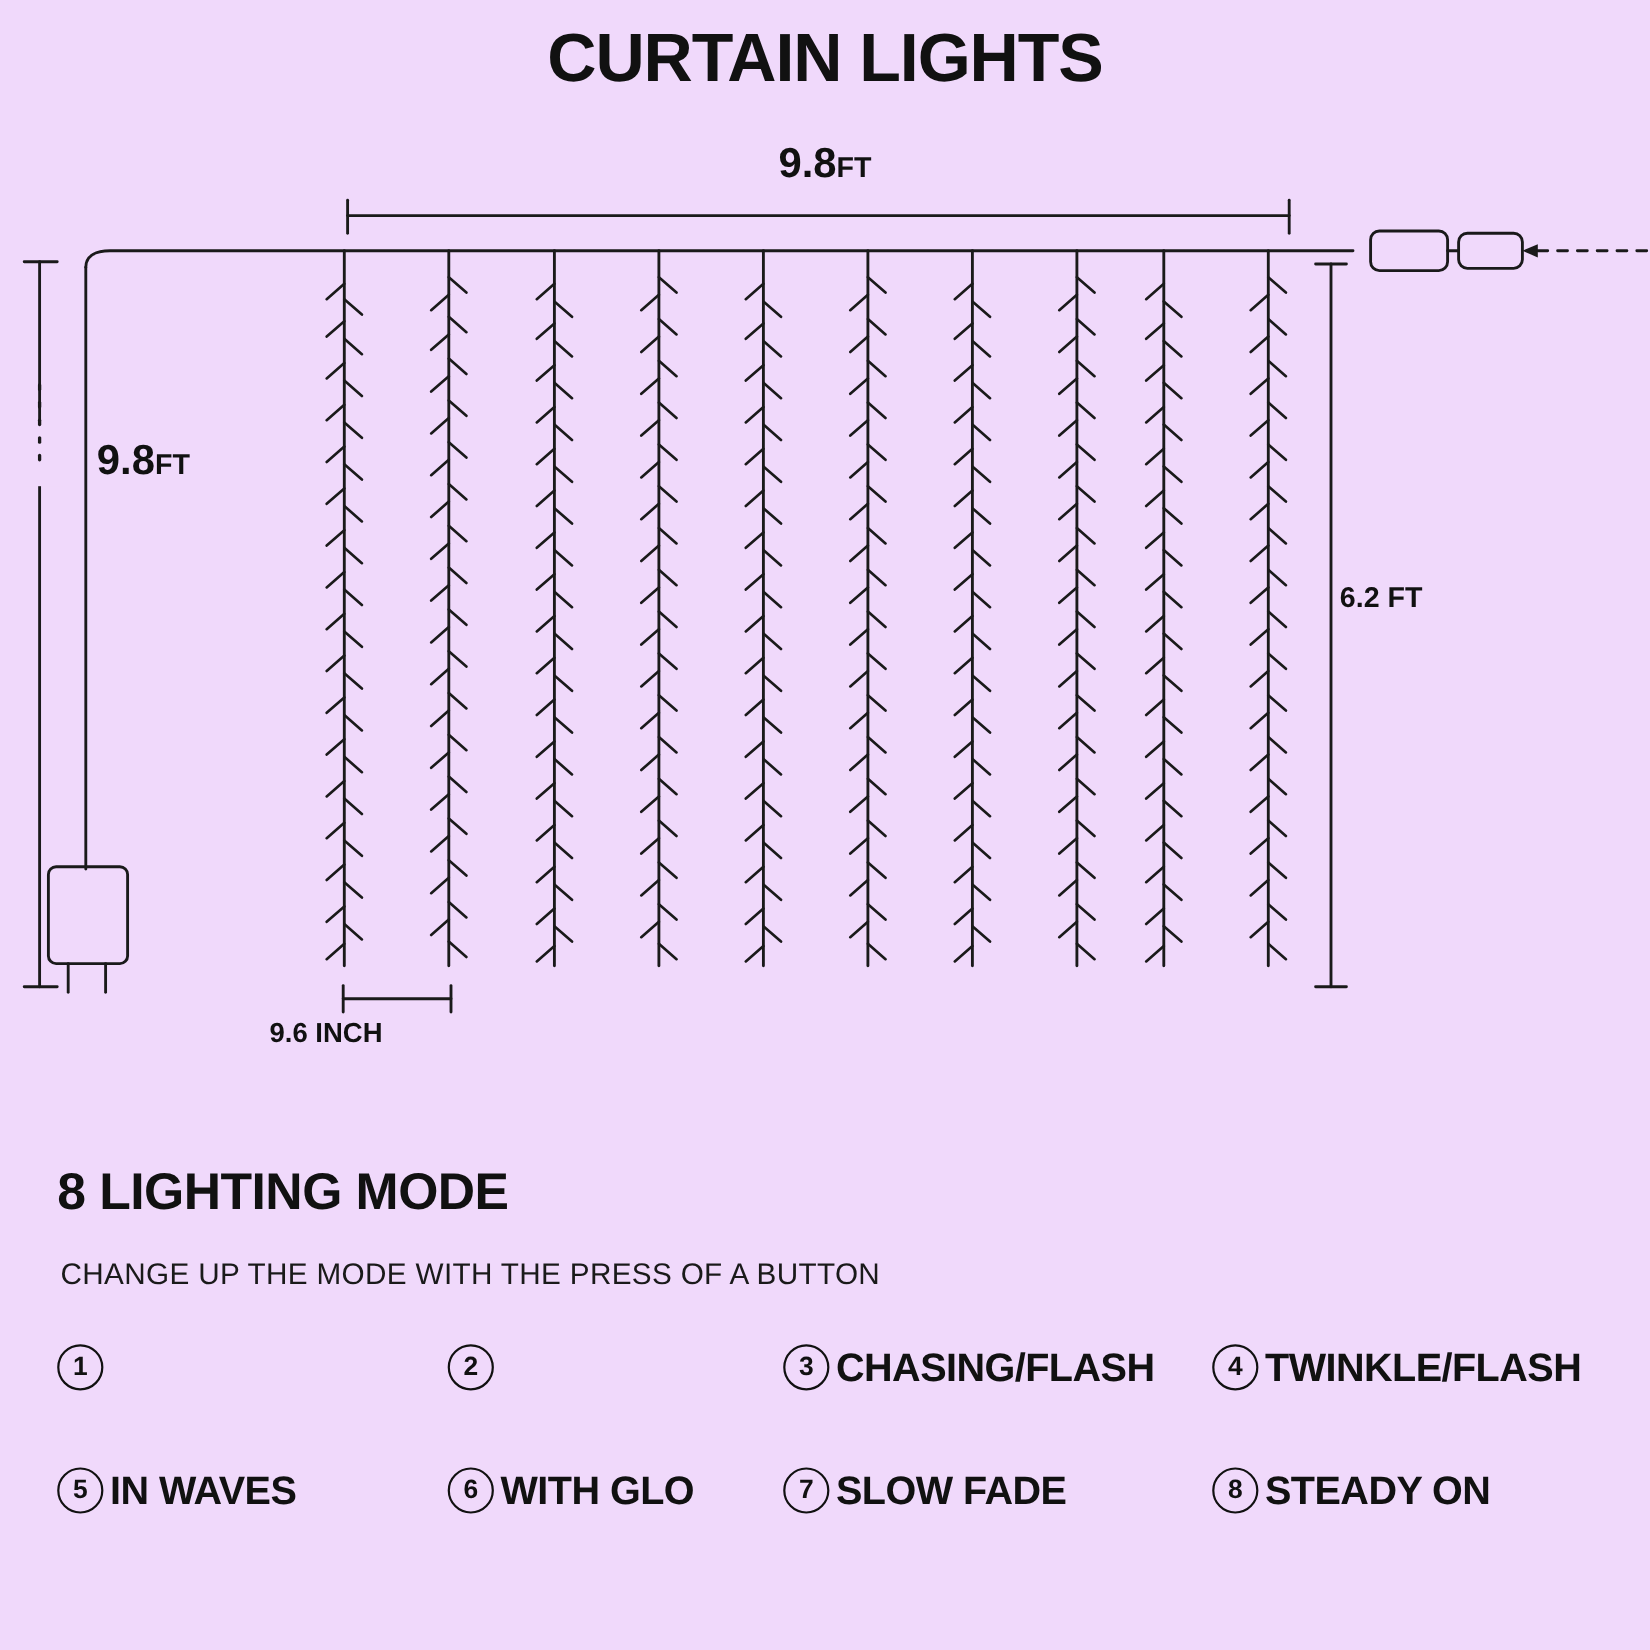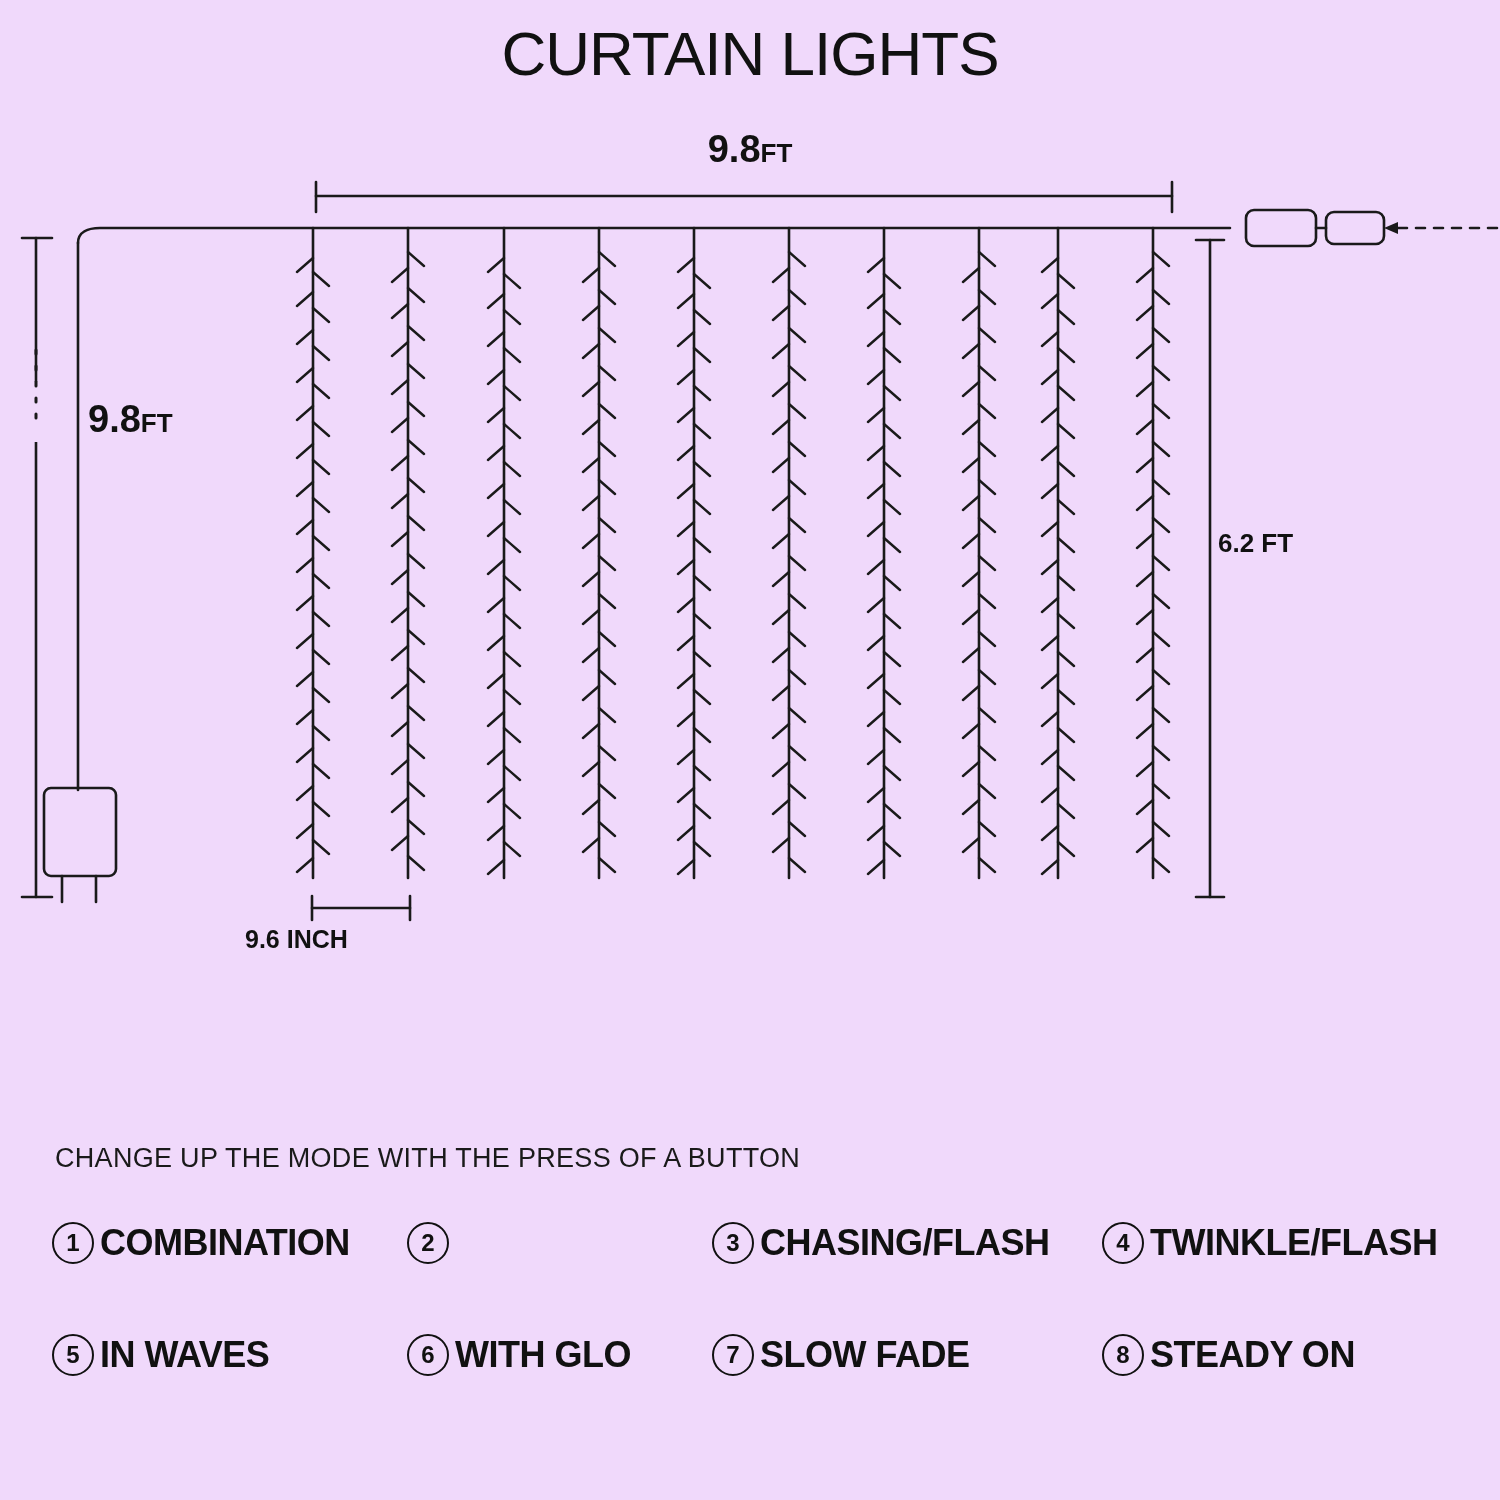--- a/index.html
+++ b/index.html
@@ -17,21 +17,21 @@
   }
 
   
   #title {
     position: absolute;
     top: 18px;
     left: 0;
     width: 1500px;
     text-align: center;
     font-size: 62px;
-    font-weight: normal;
+    font-weight: bold;
     letter-spacing: -1px;
     color: #111;
   }
 
   
   #top-dim-label {
     position: absolute;
     top: 128px;
     left: 620px;
     width: 260px;
@@ -277,26 +277,26 @@
     <rect x="22" y="382" width="36" height="60" fill="#f0d9fb"></rect>
     <g stroke="#1a1a1a" stroke-width="3" stroke-linecap="round">
       <line x1="36" y1="350" x2="36" y2="354"></line>
       <line x1="36" y1="366" x2="36" y2="370"></line>
       <line x1="36" y1="382" x2="36" y2="386"></line>
       <line x1="36" y1="398" x2="36" y2="402"></line>
       <line x1="36" y1="414" x2="36" y2="418"></line>
     </g>
   </svg>
 
+  <div id="modes-heading">8 LIGHTING MODE</div>
   <div id="modes-sub">CHANGE UP THE MODE WITH  THE PRESS OF A BUTTON</div>
 
   <div id="modes-grid">
     <div class="mode">
       <span class="num">1</span>
-      <span class="label">COMBINATION</span>
     </div>
     <div class="mode">
       <span class="num">2</span>
     </div>
     <div class="mode">
       <span class="num">3</span>
       <span class="label">CHASING/FLASH</span>
     </div>
     <div class="mode">
       <span class="num">4</span>

